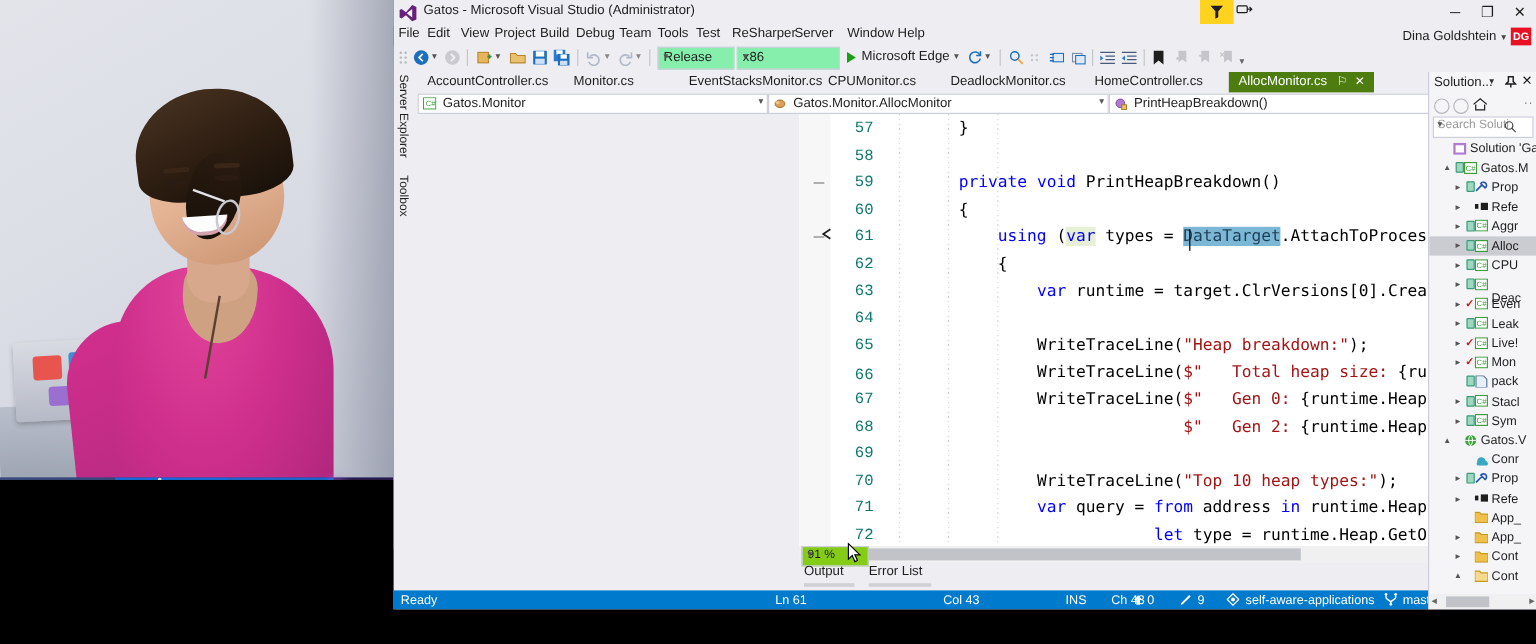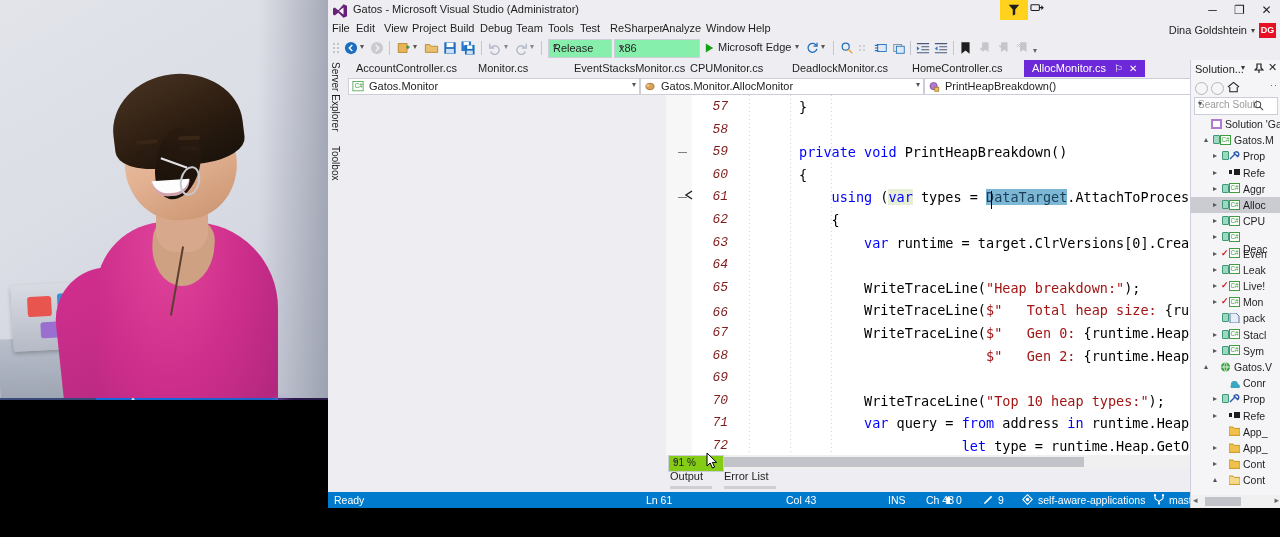--- a/index.html
+++ b/index.html
@@ -89,40 +89,40 @@
   .tb-sep{position:absolute;top:3px;width:1px;height:14px;background:#c5c5cc;}
   .tb-combo{position:absolute;top:1px;height:17px;background:#86efac;border:1px solid #ccceda;font-size:11px;color:#1e1e1e;}
   .tb-combo span{position:absolute;left:4px;top:2px;}
   .tb-combo .cv{position:absolute;right:4px;top:2px;font-size:8px;color:#555;}
   .runtext{position:absolute;top:3px;font-size:11px;color:#1e1e1e;}
   .ico{position:absolute;}
 
   
   .tabstrip{position:absolute;left:20px;top:60px;width:912px;height:17px;background:#eeeef2;}
   .dtab{position:absolute;top:0;height:17px;font-size:11px;color:#1e1e1e;padding:0 8px;line-height:17px;cursor:default;white-space:nowrap;}
-  .dtab.active{background:#6d28d9;color:#fff;}
+  .dtab.active{background:#4d7c0f;color:#fff;}
   .tab-overflow{position:absolute;right:2px;top:1px;font-size:10px;color:#444;}
 
   .leftdock{position:absolute;left:0;top:58px;width:20px;height:400px;background:#eeeef2;}
   .vtab{position:absolute;left:2px;font-size:10px;color:#1e1e1e;
      writing-mode:vertical-rl;text-orientation:mixed;white-space:nowrap;cursor:default;}
 
   
   .navbar{position:absolute;left:20px;top:78px;width:912px;height:16px;background:#eeeef2;}
   .navcombo{position:absolute;top:0;height:15px;background:#fff;border:1px solid #ccceda;font-size:11px;color:#1e1e1e;}
   .navcombo .nt{position:absolute;left:20px;top:1px;white-space:nowrap;}
   .navcombo .na{position:absolute;right:3px;top:1px;font-size:8px;color:#555;}
   .navcombo .nicon{position:absolute;left:3px;top:2px;}
 
   
   .editor{position:absolute;left:338px;top:95px;width:822px;height:360px;background:#fff;overflow:hidden;}
   .gutter-fold{position:absolute;left:0;top:0;width:26px;height:360px;background:#f7f7f7;}
   .linecol{position:absolute;left:26px;top:0;width:42px;height:360px;}
   .codearea{position:absolute;left:68px;top:0;right:0;height:360px;}
-  .ln{position:absolute;right:6px;font-size:13px;color:#7f1d1d;font-family:"Liberation Mono",monospace;font-style:italic;}
+  .ln{position:absolute;right:6px;font-size:13px;color:#0f766e;font-family:"Liberation Mono",monospace;}
   .cl{position:absolute;left:0;white-space:pre;font-size:13.5px;
       font-family:"DejaVu Sans Mono","Liberation Mono",monospace;color:#000;}
   .k{color:#0000ff;} .kv{color:#0000ff;background:#e7efd7;} .t{color:#2b91af;}
   .s{color:#a31515;} .sel{background:#7cb7d6;color:#1c3f55;}
   .indentguide{position:absolute;top:0;width:1px;height:360px;
      background:repeating-linear-gradient(180deg,#d4d4d4 0 1px,transparent 1px 4px);}
   .foldmark{position:absolute;left:12px;width:9px;height:9px;}
   .foldmark:before{content:"";position:absolute;left:0;top:4px;width:9px;height:1px;background:#808080;}
   .caret{position:absolute;width:1px;background:#000;}
   .hscroll{position:absolute;left:338px;top:455px;width:822px;height:14px;background:#f0f0f0;}
@@ -240,21 +240,21 @@
         <span class="mi" style="left: 4px;">File</span>
         <span class="mi" style="left: 28px;">Edit</span>
         <span class="mi" style="left: 56px;">View</span>
         <span class="mi" style="left: 84px;">Project</span>
         <span class="mi" style="left: 122px;">Build</span>
         <span class="mi" style="left: 152px;">Debug</span>
         <span class="mi" style="left: 188px;">Team</span>
         <span class="mi" style="left: 220px;">Tools</span>
         <span class="mi" style="left: 252px;">Test</span>
         <span class="mi" style="left: 282px;">ReSharper</span>
-        <span class="mi" style="left: 334px;">Analyze</span>
+        <span class="mi" style="left: 334px;">Server</span>
         <span class="mi" style="left: 378px;">Window</span>
         <span class="mi" style="left: 420px;">Help</span>
       </div>
     <div class="userbar">
       <span class="username">Dina Goldshtein</span>
       <span style="font-size:8px;color:#444;">▾</span>
       <span class="avatar">DG</span>
     </div>
 
     <div class="toolbar">

